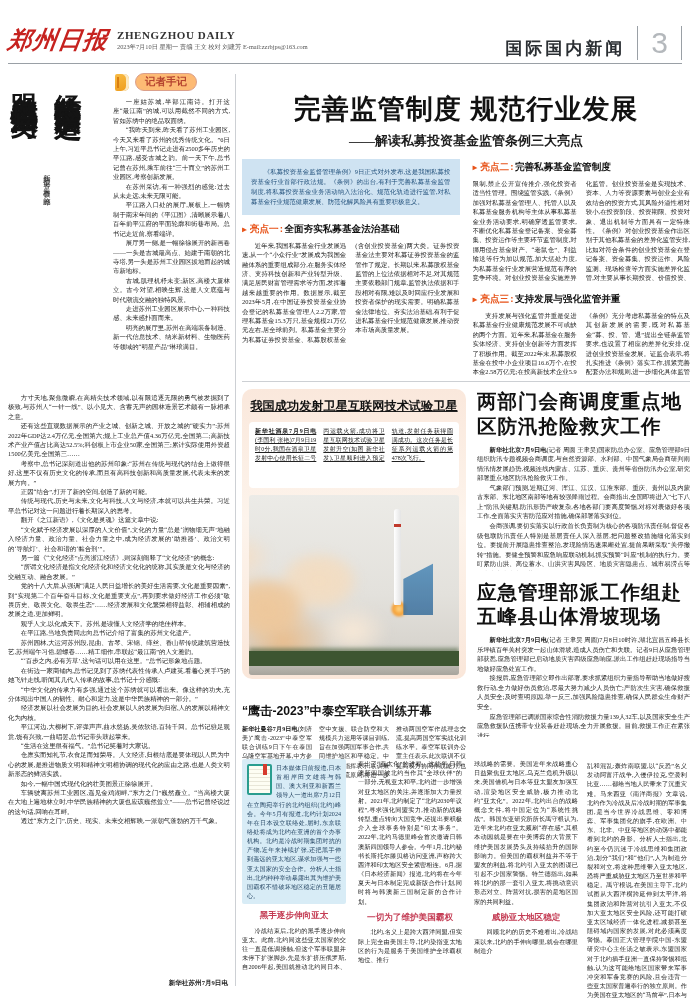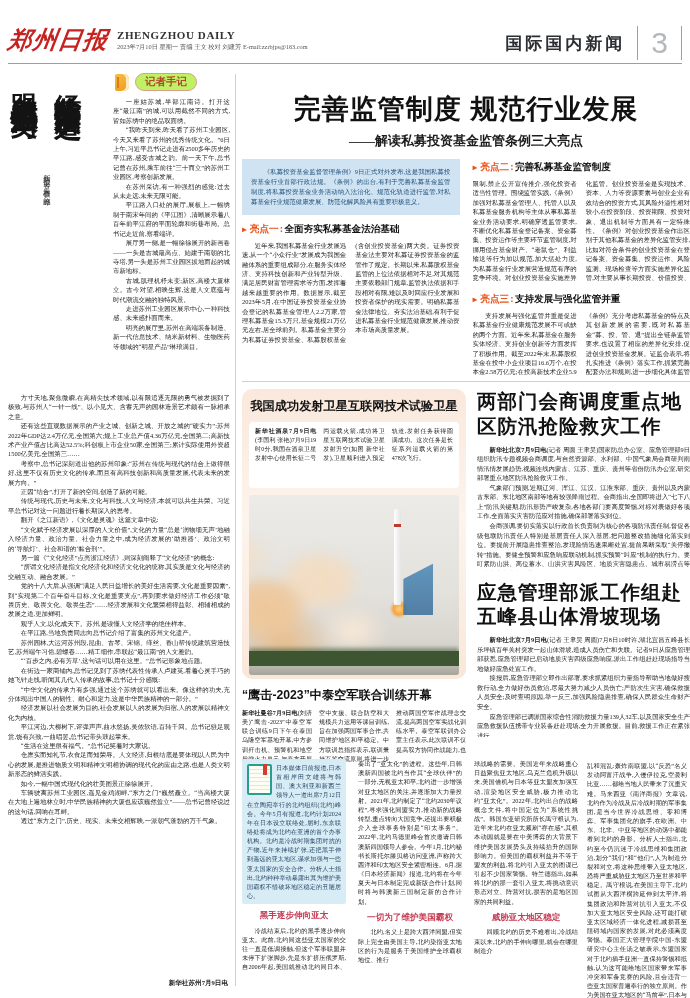--- a/index.html
+++ b/index.html
@@ -8,21 +8,21 @@
 
   
   .hdr{position:absolute;left:8px;right:8px;top:26px;height:37px;border-bottom:1px solid #9aa0a6;
        display:flex;justify-content:space-between;align-items:flex-start;}
   .hdr-left{display:flex;}
   .logo{font-family:"DejaVu Serif",serif;font-style:italic;font-weight:bold;color:#c6221f;
         font-size:24px;line-height:1.2;transform:skewX(-8deg);letter-spacing:1px;}
   .hdr-meta{margin-left:9px;padding-top:3px;}
   .en{font-size:11px;font-weight:bold;color:#333;letter-spacing:.6px;font-family:Liberation Serif, serif;}
   .dateline{font-size:6.3px;color:#555;margin-top:2px;}
-  .hdr-right{display:flex;align-items:center;height:34px;}
+  .hdr-right{display:flex;align-items:flex-end;height:34px;}
   .section-title{font-size:17px;font-weight:bold;color:#2b2f33;letter-spacing:3px;padding-right:12px;}
   .pageno{font-size:30px;color:#b4b8bc;border-left:1px solid #9aa0a6;border-right:1px solid #9aa0a6;
           padding:0 13px;line-height:34px;font-family:"Liberation Sans",sans-serif;}
 
   
   .content{position:absolute;left:8px;right:8px;top:70px;bottom:8px;}
   .vrule{position:absolute;width:1px;background:#cdd0d4;}
 
   .small{font-size:6.4px;line-height:1.47;color:#1d1d1d;text-align:justify;}
   .small p{margin:0;text-indent:2em;}
@@ -35,21 +35,21 @@
   .vh-wrap{display:flex;width:99px;flex:none;}
   .vh{writing-mode:vertical-rl;font-family:"Liberation Sans","DejaVu Sans",sans-serif;font-weight:900;
       font-size:27px;line-height:1.2;color:#141414;letter-spacing:2px;}
   .vbyline{writing-mode:vertical-rl;font-size:7.2px;color:#333;margin-top:96px;letter-spacing:2px;width:11px;}
   .feat-side{flex:1;min-width:0;overflow:hidden;}
   .badge-row{display:flex;align-items:center;gap:6px;margin:1px 0 6px 2px;}
   .book-icon{width:14px;height:17px;border-radius:2px 5px 5px 2px;flex:none;position:relative;
              background:linear-gradient(160deg,#f8bb45,#ee9c1d);box-shadow:inset -3px 0 0 #fce9c2;}
   .book-icon::after{content:"";position:absolute;left:2px;top:3px;width:2px;height:11px;background:#d97f12;}
   .badge-label{font-size:10.5px;font-weight:bold;color:#b5432f;border:1px solid #dba08b;
-               border-radius:9px;padding:1px 9px;background:#bef264;}
+               border-radius:9px;padding:1px 9px;background:#fdba74;}
   .feat-bottom{margin-top:5px;height:592px;overflow:hidden;}
   .abs-signoff{position:absolute;right:2px;bottom:2px;background:#fff;padding-left:8px;}
 
   
   .rightarea{position:absolute;left:234px;top:0;width:448px;height:922px;}
   .lead{height:286px;overflow:hidden;margin-top:20px;}
   .lead h1{font-family:"Liberation Sans",sans-serif;font-size:27px;font-weight:900;text-align:center;
            letter-spacing:1px;margin:1px 0 5px;color:#111;}
   .sub{text-align:center;font-size:13px;font-weight:bold;color:#1c1c1c;margin-bottom:9px;}
   .lead-flex{display:flex;gap:13px;}
@@ -62,21 +62,21 @@
   .cols2{columns:2;column-gap:9px;}
   .s1body{height:150px;overflow:hidden;}
   .s2body{height:112px;overflow:hidden;}
   .s3body{height:90px;overflow:hidden;}
   .hline{height:1px;background:#cdd0d4;margin:5px 0 7px;}
 
   
   .midwrap{display:flex;gap:11px;height:366px;}
   .mid-left{width:224px;flex:none;}
   .satbox{background:linear-gradient(180deg,#fae8dc,#fdf4ec 45%,#fae7da);border-radius:10px;
-          padding:8px 7px 12px;height:270px;}
+          padding:8px 7px 12px;height:270px;text-decoration:underline;}
   .sat-h{font-family:"Liberation Sans",sans-serif;font-weight:900;font-size:12.2px;text-align:center;
          margin:1px 0 7px;color:#111;white-space:nowrap;}
   .sat-text{background:#fff;border-radius:4px;padding:5px 6px;columns:3;column-gap:7px;
             font-size:6px;line-height:1.5;height:56px;overflow:hidden;text-align:justify;}
   .photo{margin-top:7px;height:180px;border-radius:3px;position:relative;overflow:hidden;
          background:linear-gradient(180deg,#ecebe7 0%,#e3e1dc 55%,#d9d6d0 80%,#d1cec7 100%);}
   .smoke{position:absolute;left:-28px;top:14px;width:205px;height:160px;filter:blur(5px);background:
     radial-gradient(62px 46px at 44px 98px,#eec79a 0%,rgba(238,199,154,.85) 45%,rgba(238,199,154,0) 72%),
     radial-gradient(56px 42px at 98px 72px,#f3dcc0 0%,rgba(243,220,192,.8) 50%,rgba(243,220,192,0) 75%),
     radial-gradient(72px 58px at 62px 132px,#e9bd8c 0%,rgba(233,189,140,0) 70%),
@@ -89,21 +89,21 @@
          background:radial-gradient(#ffd98c, #f59b2d 55%, rgba(245,155,45,0) 75%);}
   .tower{position:absolute;left:73.5%;top:38%;width:30px;height:52px;background:
     linear-gradient(#4b89b8,#3a6f9c) , none;
     -webkit-mask:linear-gradient(#000 0 0);
     clip-path:polygon(0 30%,100% 0,100% 100%,0 100%);opacity:.85;}
   .trees{position:absolute;bottom:9px;left:0;right:0;height:15px;background:#3d5531;
          box-shadow:0 -3px 4px rgba(61,85,49,.55);}
   .road{position:absolute;bottom:0;left:0;right:0;height:9px;
         background:linear-gradient(#bab7af,#a7a49c);}
 
-  .eagle{margin-top:8px;}
+  .eagle{margin-top:24px;}
   .eagle h3{font-family:"Liberation Sans",sans-serif;font-weight:900;font-size:12.2px;margin:0 0 5px;
             color:#111;white-space:nowrap;}
   .cols3{columns:3;column-gap:7px;font-size:6.1px;line-height:1.5;height:62px;overflow:hidden;text-align:justify;}
 
   .mid-right{flex:1;min-width:0;}
   .artR h2{font-family:"Liberation Sans",sans-serif;font-weight:900;font-size:19.5px;line-height:1.27;
            letter-spacing:1px;margin:0 0 6px;color:#111;}
   .artR .body{font-size:6.3px;line-height:1.52;text-align:justify;}
   .flood-body{height:126px;overflow:hidden;margin-bottom:9px;}
   .land-body{height:102px;overflow:hidden;}

